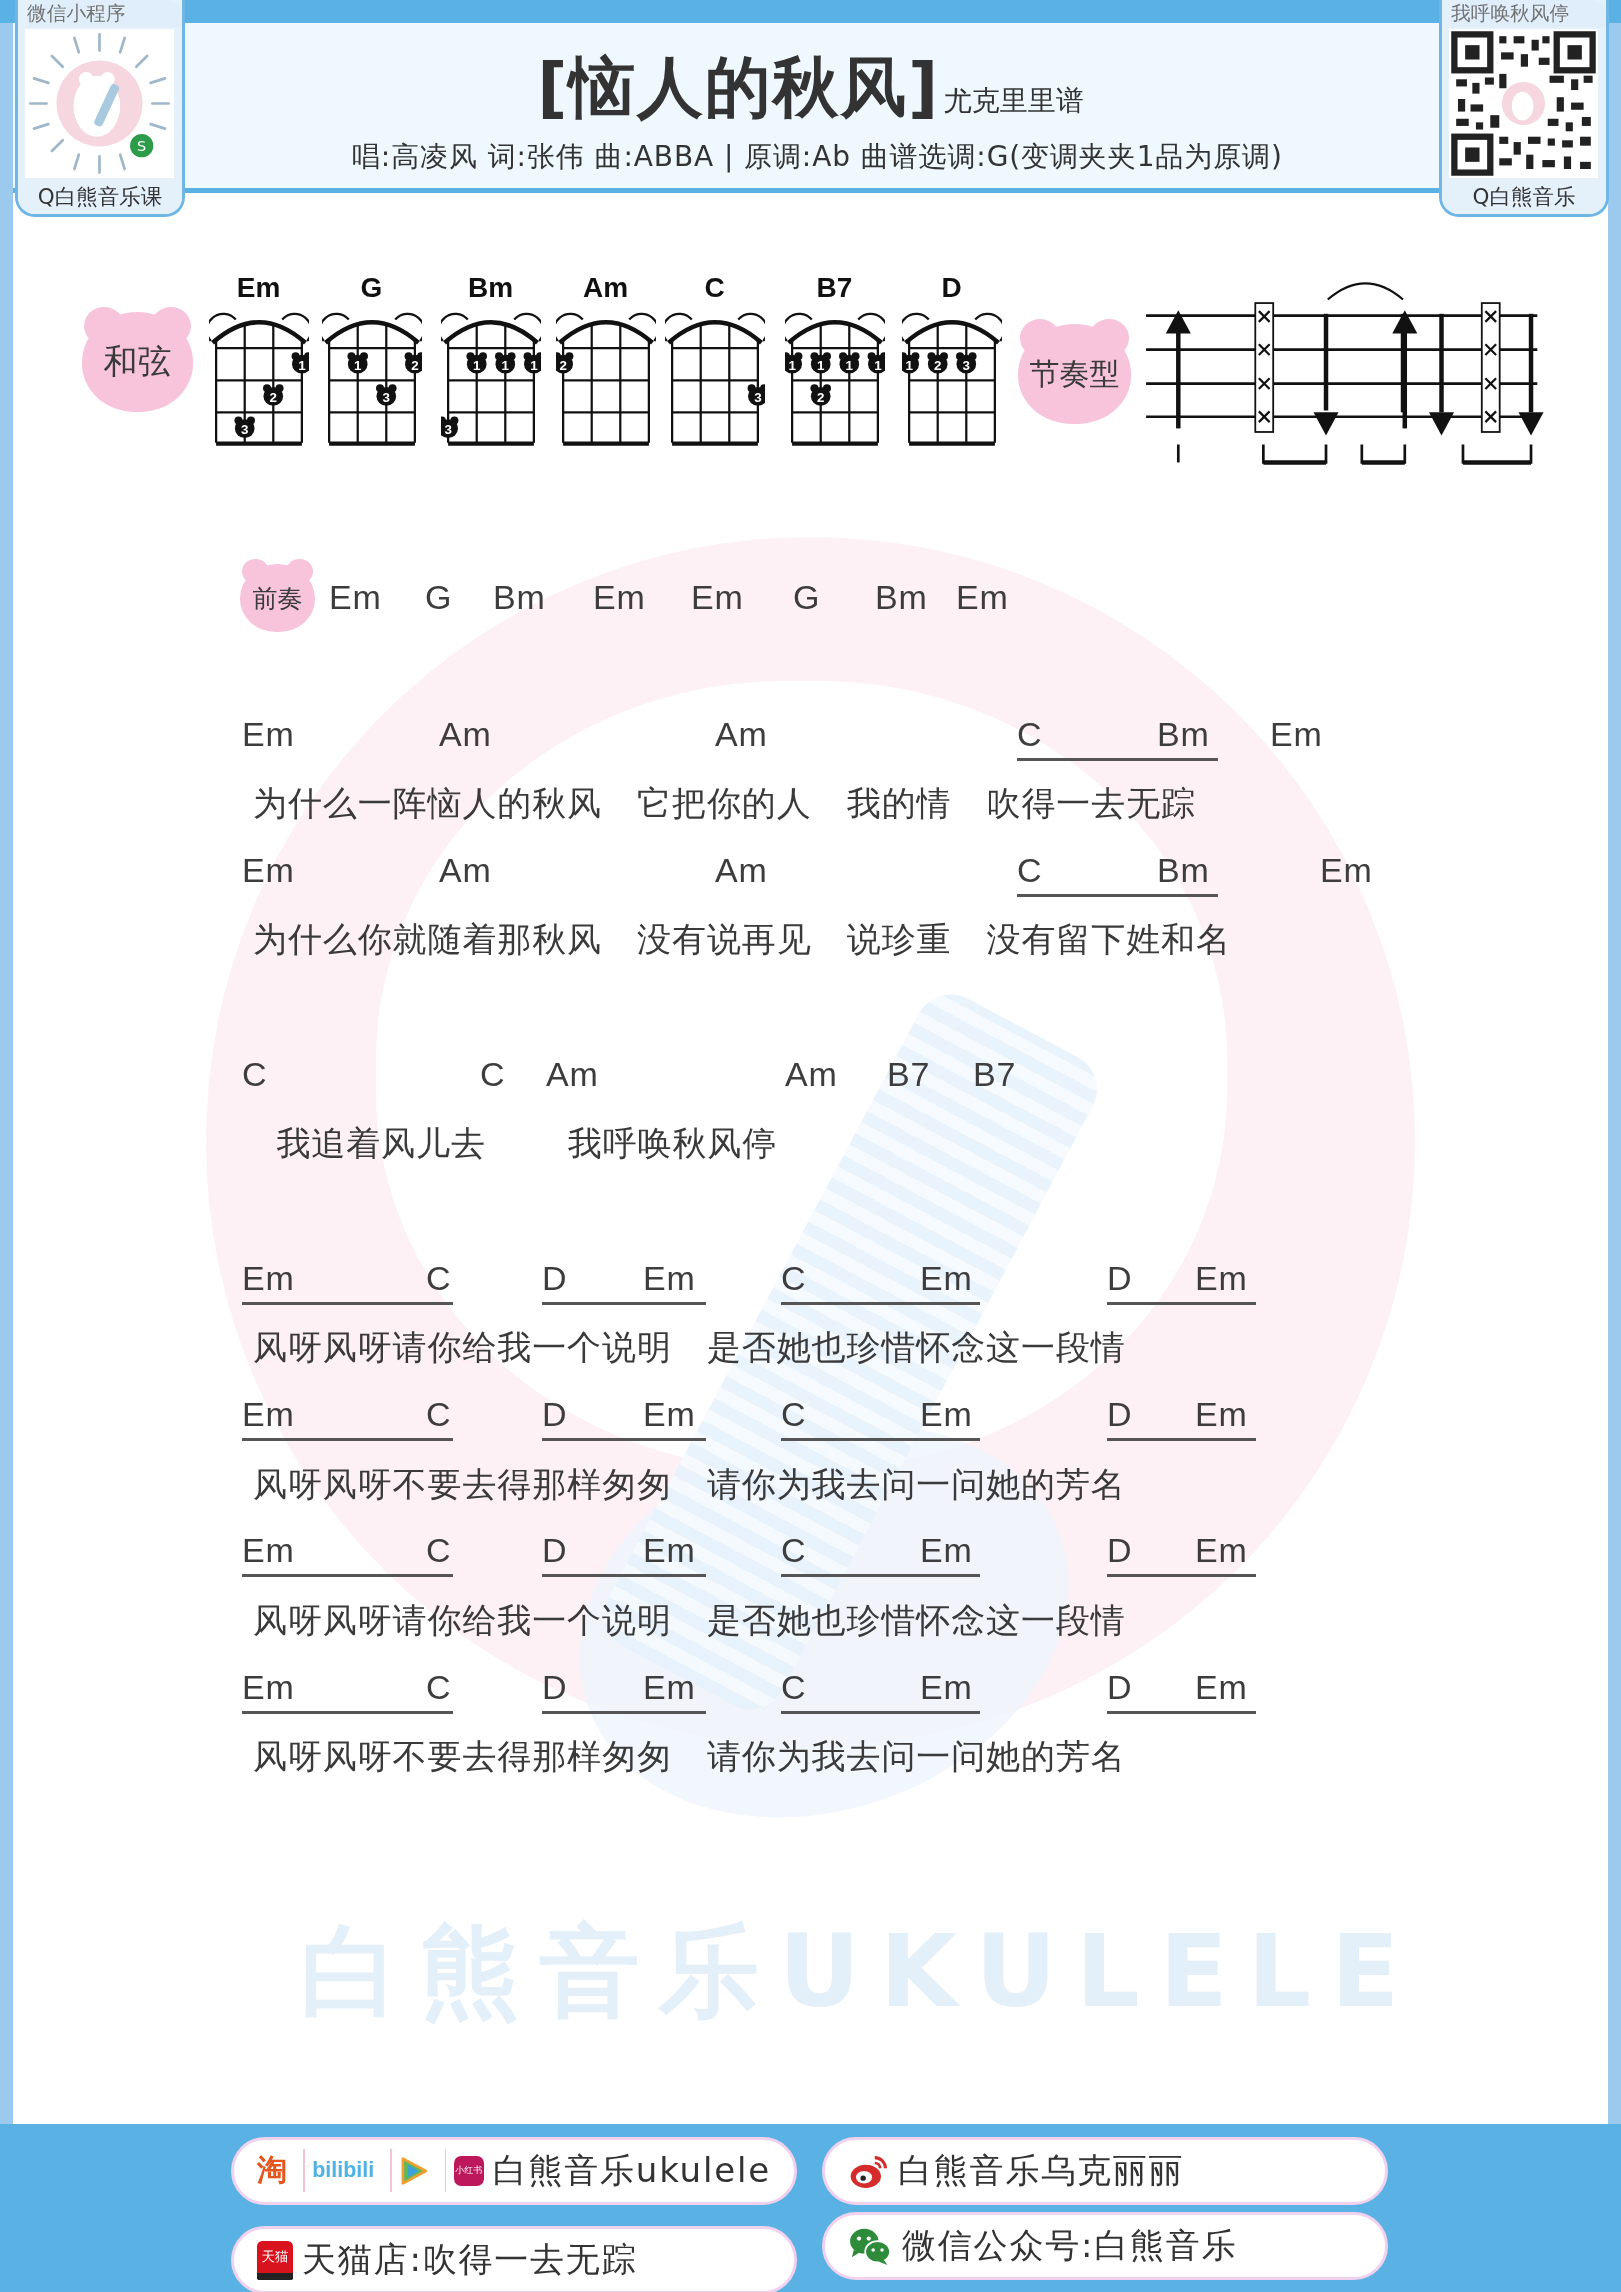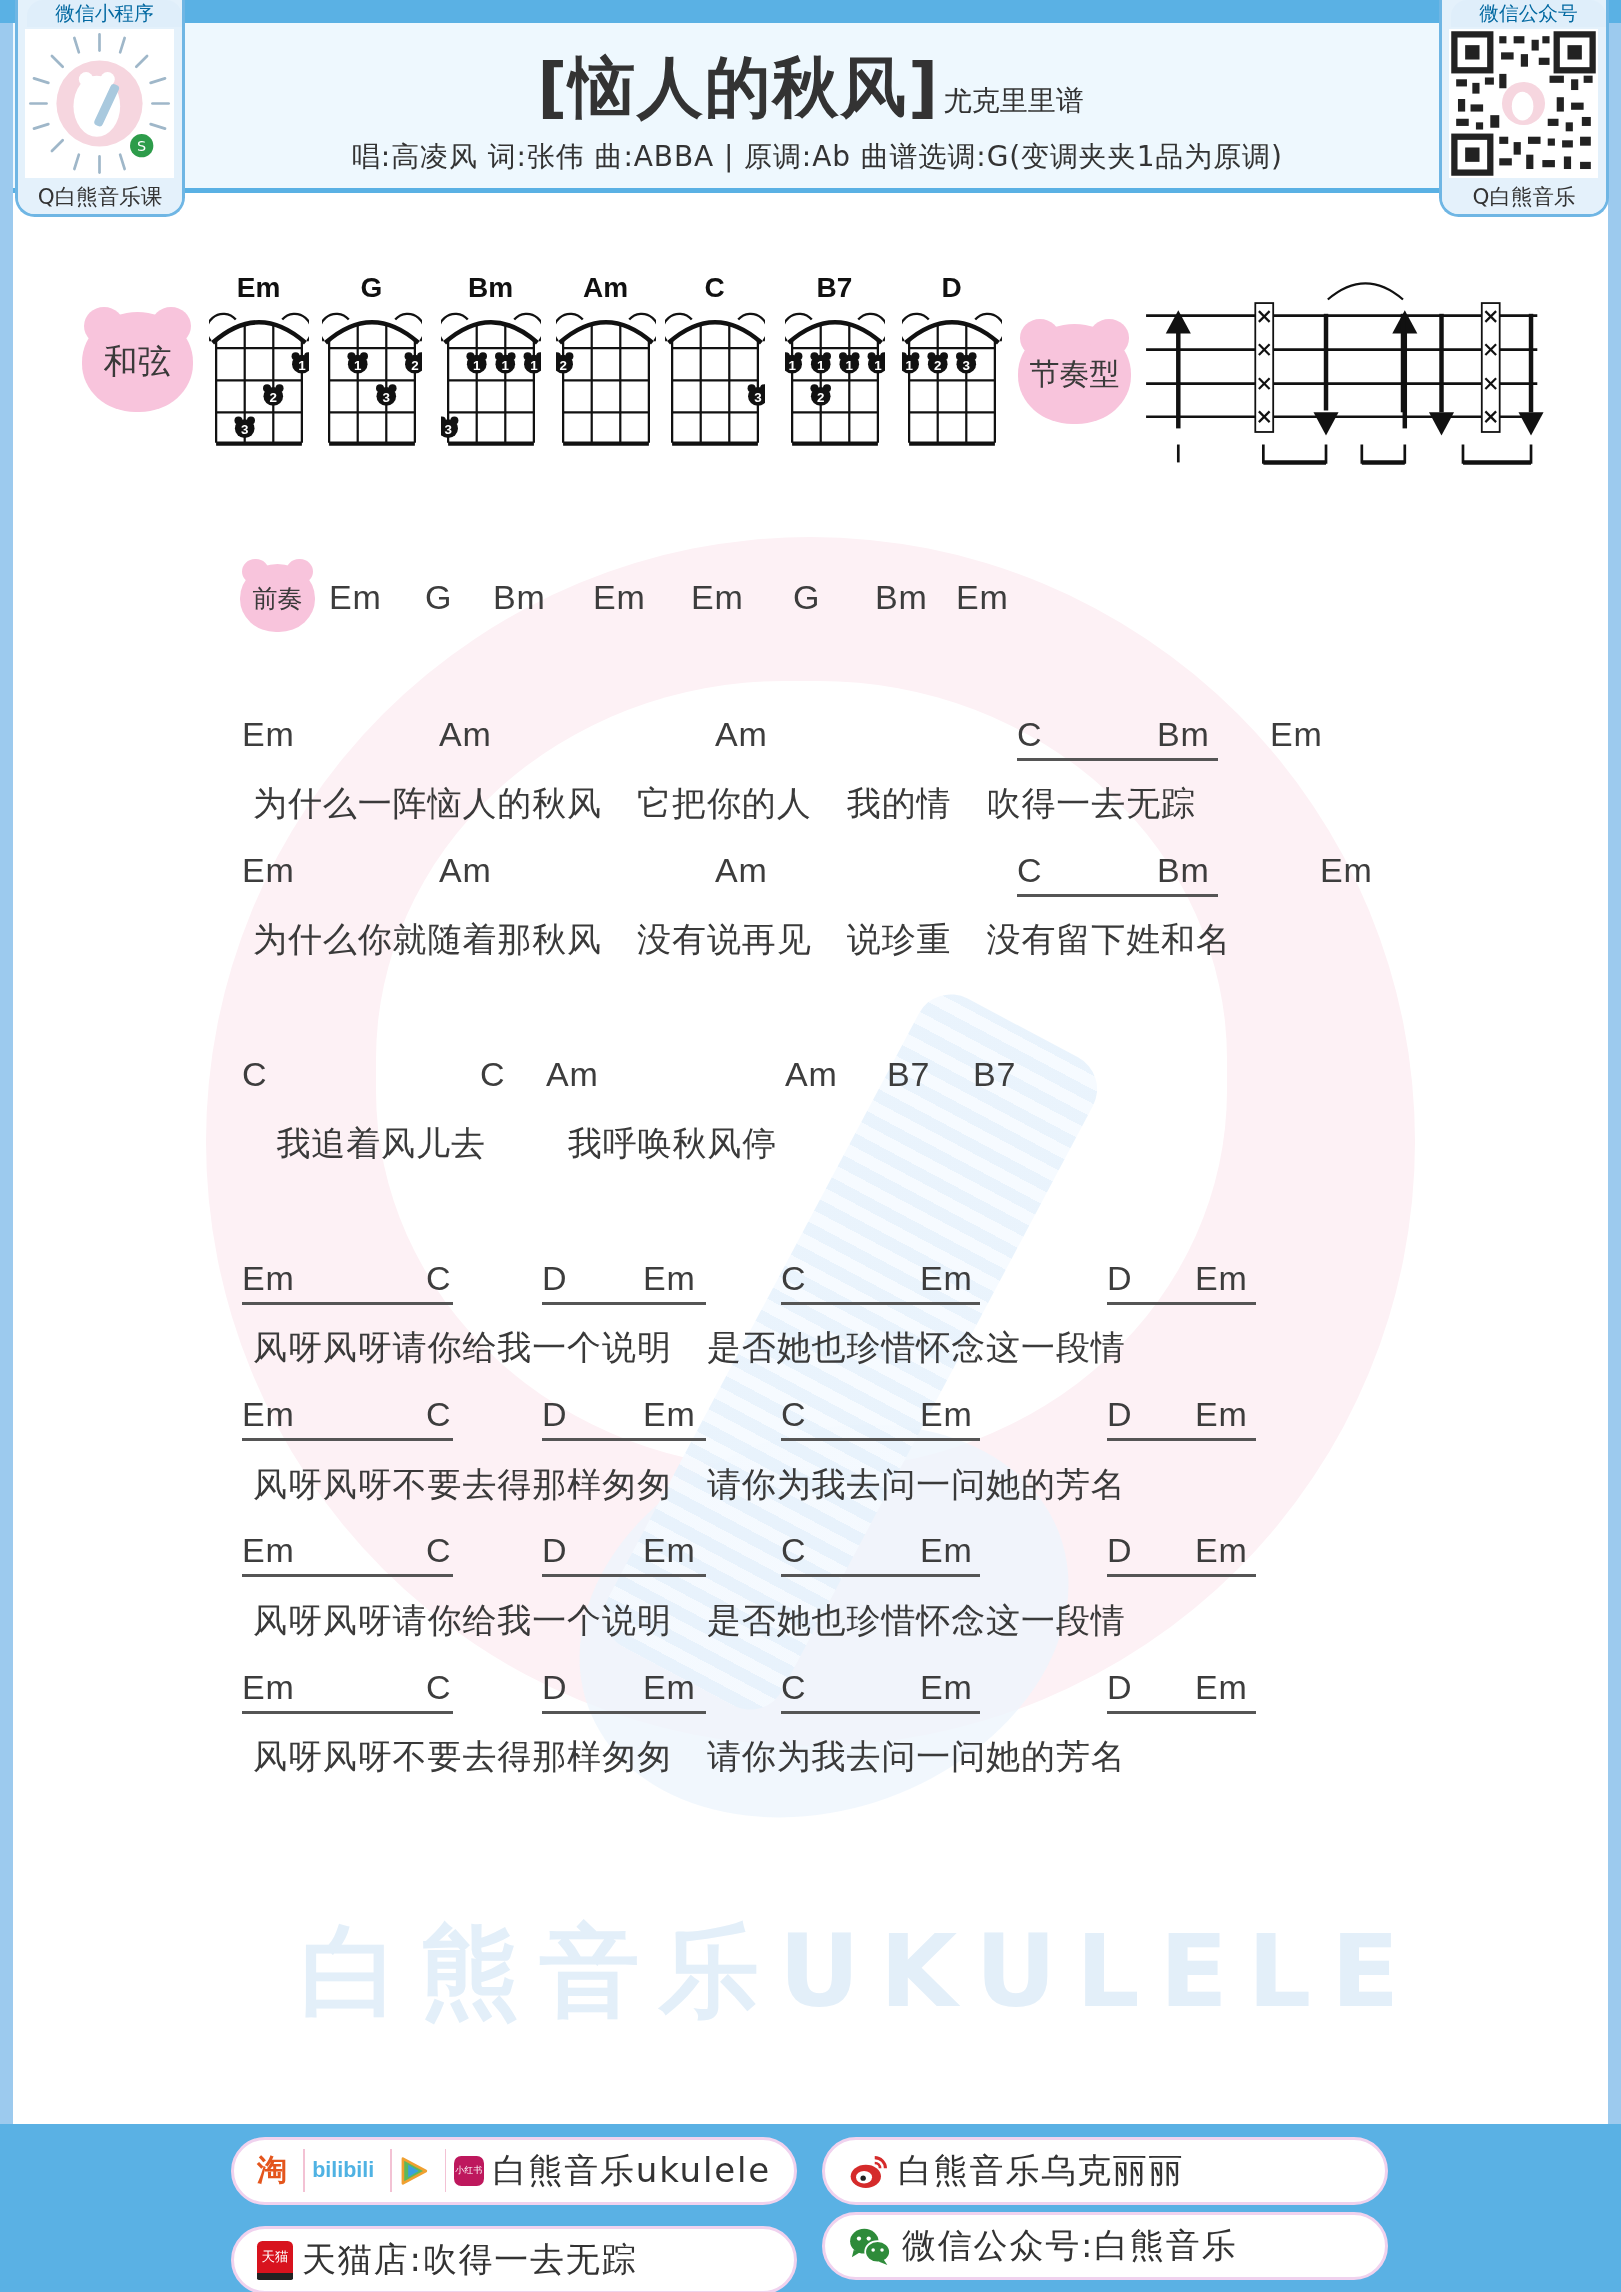--- a/index.html
+++ b/index.html
@@ -9,21 +9,21 @@
   .side-l{position:absolute;left:0;top:0;width:13.4px;height:2124px;background:#9ccaee;}
   .side-r{position:absolute;right:0;top:0;width:13.4px;height:2124px;background:#9ccaee;}
   .top-band{position:absolute;left:0;top:0;width:1621px;height:23px;background:#5ab1e4;}
   .header{position:absolute;left:13.4px;top:23px;width:1594px;height:170px;background:#eef8fe;border-bottom:5.4px solid #5ab1e4;padding-left:44px;}
   .title-row{position:absolute;left:0;right:0;top:19.7px;text-align:center;white-space:nowrap;}
   .title{font-size:66px;font-weight:bold;color:#333;letter-spacing:1.8px;font-family:"DejaVu Sans",sans-serif;}
   .title-suffix{font-size:28px;color:#333;margin-left:3.6px;}
   .subtitle{position:absolute;left:14px;right:0;top:115px;text-align:center;font-size:28px;color:#333;letter-spacing:0.9px;white-space:nowrap;}
 
   .qr-card{position:absolute;top:0;width:170px;height:217px;background:#e4f1fb;border:3.6px solid #6fb6e4;border-top:none;border-radius:0 0 19.7px 19.7px;overflow:hidden;}
-  .qr-card .qr-top{height:27px;text-align:center;font-size:19.7px;line-height:27px;color:#0369a1;background:#dfeefa;border-radius:16px 16px 0 0;margin-left:9px;}
+  .qr-card .qr-top{height:27px;font-size:19.7px;line-height:27px;color:#737373;background:#dfeefa;border-radius:16px 16px 0 0;margin-left:9px;}
   .qr-card .qr-img{position:absolute;left:7.2px;top:29px;width:149px;height:149px;background:#fff;}
   .qr-card .qr-bot{position:absolute;bottom:0;left:0;right:0;height:34px;text-align:center;font-size:21.5px;line-height:34px;color:#333;background:#e4f1fb;}
   .qr-left{left:15px;}
   .qr-right{left:1439px;}
 
   .bear-tag{position:absolute;background:#f8c4dc;border-radius:50% 50% 48% 48%;display:flex;align-items:center;justify-content:center;color:#3a3a3a;}
   .bear-tag::before,.bear-tag::after{content:"";position:absolute;top:-5.4px;width:36%;height:38%;background:#f8c4dc;border-radius:50%;}
   .bear-tag::before{left:1.8px;} .bear-tag::after{right:1.8px;}
   .bear-tag span{position:relative;z-index:1;}
 
@@ -100,21 +100,21 @@
           <circle cx="92" cy="56" r="8" fill="#fff"></circle>
         <rect x="86" y="60" width="10" height="50" rx="4" fill="#a9c9de" transform="rotate(25 91 85)"></rect>
         <circle cx="130" cy="130" r="13" fill="#2d9c4a"></circle>
         <text x="130" y="136" font-size="16" fill="#fff" text-anchor="middle" font-family="DejaVu Sans, sans-serif">S</text>
       </svg>
     </div>
     <div class="qr-bot">Q白熊音乐课</div>
   </div>
 
   <div class="qr-card qr-right">
-    <div class="qr-top">微信公众号</div>
+    <div class="qr-top">我呼唤秋风停</div>
     <div class="qr-img">
       <svg width="149" height="149" viewBox="0 0 166 166">
         <rect x="6" y="6" width="40" height="40" fill="none" stroke="#222" stroke-width="7"></rect>
         <rect x="18" y="18" width="16" height="16" fill="#222"></rect>
         <rect x="120" y="6" width="40" height="40" fill="none" stroke="#222" stroke-width="7"></rect>
         <rect x="132" y="18" width="16" height="16" fill="#222"></rect>
         <rect x="6" y="120" width="40" height="40" fill="none" stroke="#222" stroke-width="7"></rect>
         <rect x="18" y="132" width="16" height="16" fill="#222"></rect>
         <g fill="#222">
           <rect x="56" y="8" width="8" height="8"></rect>

